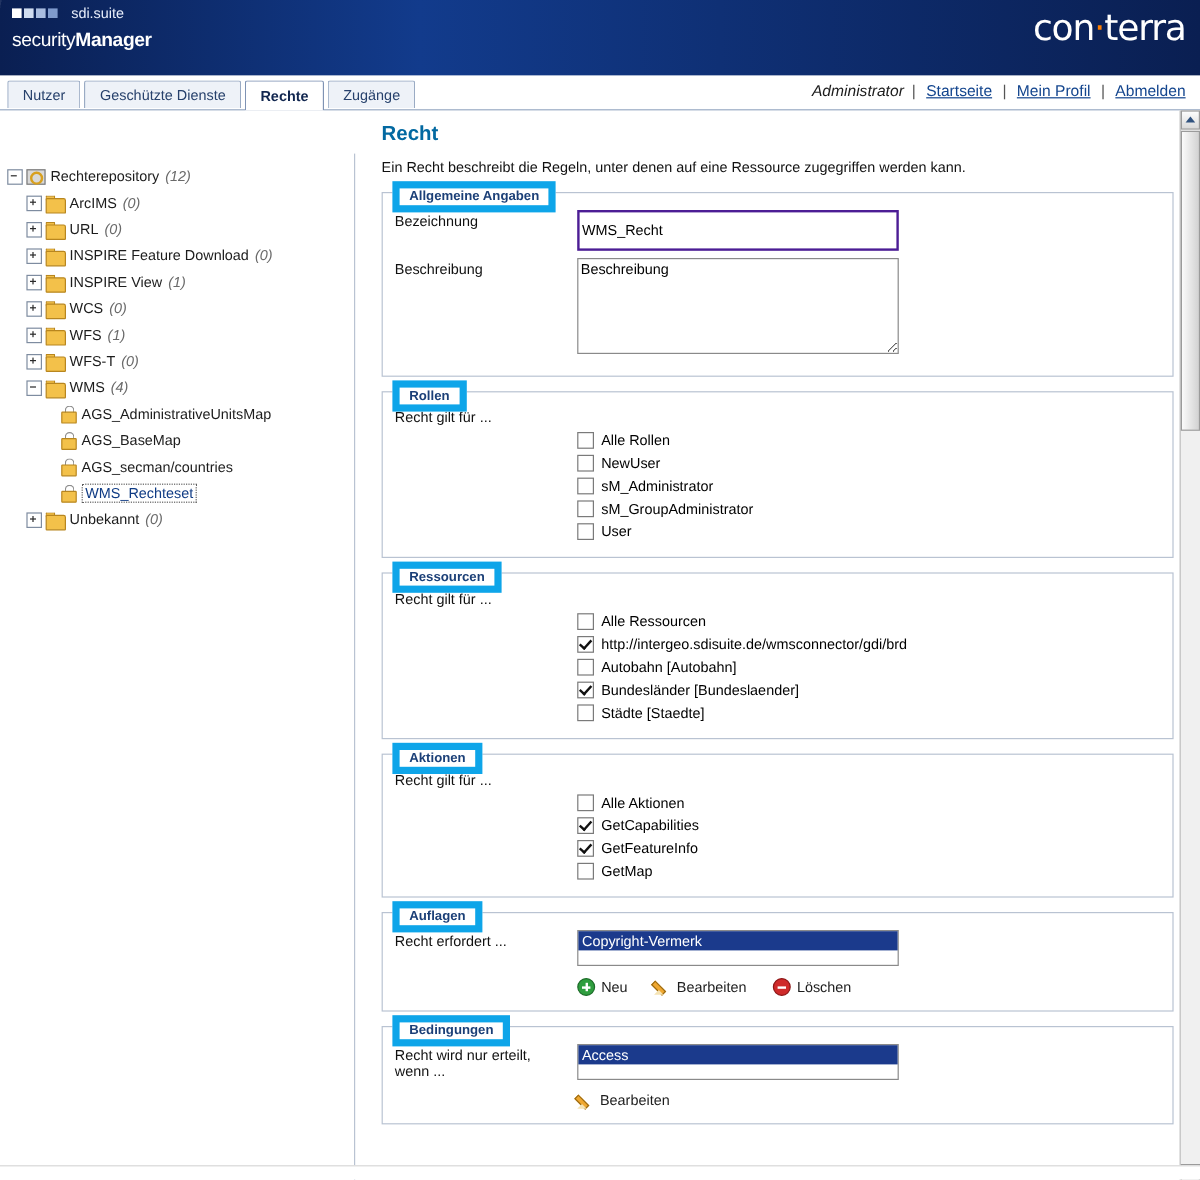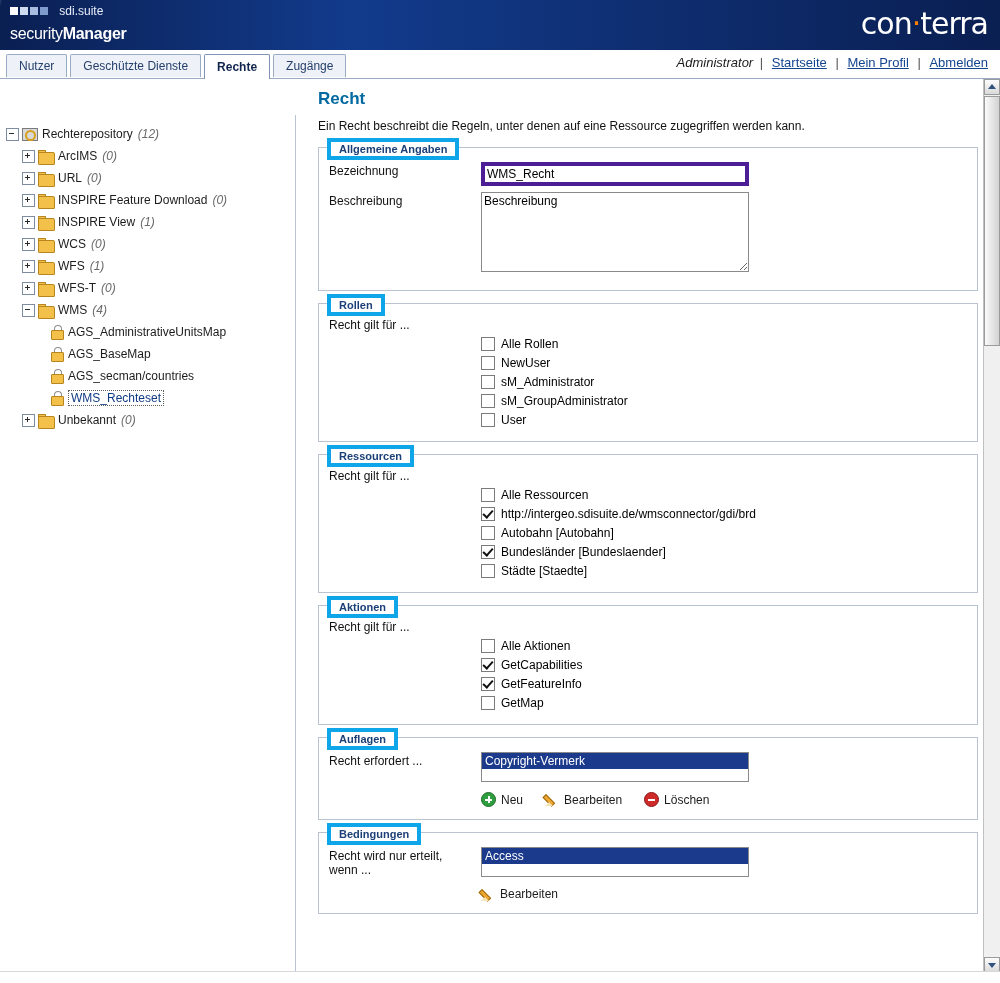--- a/index.html
+++ b/index.html
@@ -13,21 +13,21 @@
   #page {
     position: relative;
     width: 1000px;
     height: 983px;
     overflow: hidden;
   }
 
   
   .header {
     position: relative;
-    height: 50px;
+    height: 63px;
     background: #0d2a6b;
     background: linear-gradient(90deg,#0a1f52 0%, #123b8c 35%, #0f3075 60%, #0a1f52 100%);
     overflow: hidden;
   }
   .header .stripe {
     position: absolute;
     top: 0; left: 0; right: 0; bottom: 0;
     background:
       linear-gradient(115deg, rgba(255,255,255,0.06) 0 2px, rgba(0,0,0,0) 2px 14px),
       linear-gradient(95deg, rgba(255,255,255,0.04) 0 1px, rgba(0,0,0,0) 1px 9px);
@@ -276,42 +276,42 @@
     margin: 0 22px 12px 12px;
     border: 1px solid #b9c3d2;
     background: #ffffff;
     padding: 14px 10px 12px 10px;
   }
   .legend {
     position: absolute;
     top: -10px;
     left: 8px;
     background: #ffffff;
-    border: 4px solid #0ea5e9;
+    border: 6px solid #0ea5e9;
     padding: 1px 8px;
     font-size: 11px;
     font-weight: bold;
     color: #1b3f77;
   }
   .row {
     display: flex;
     align-items: flex-start;
     margin-bottom: 6px;
   }
   .row .lbl {
     width: 152px;
     flex: 0 0 auto;
     font-size: 12px;
     color: #111111;
     padding-top: 2px;
   }
   input.txt {
     width: 268px;
-    height: 24px;
-    border: 4px solid #4c1d95;
+    height: 34px;
+    border: 2px solid #4c1d95;
     font-family: "Liberation Sans", sans-serif;
     font-size: 12px;
     padding: 0 2px;
     box-sizing: border-box;
     background: #ffffff;
   }
   textarea.ta {
     width: 268px;
     height: 80px;
     border: 1px solid #8a8a8a;

